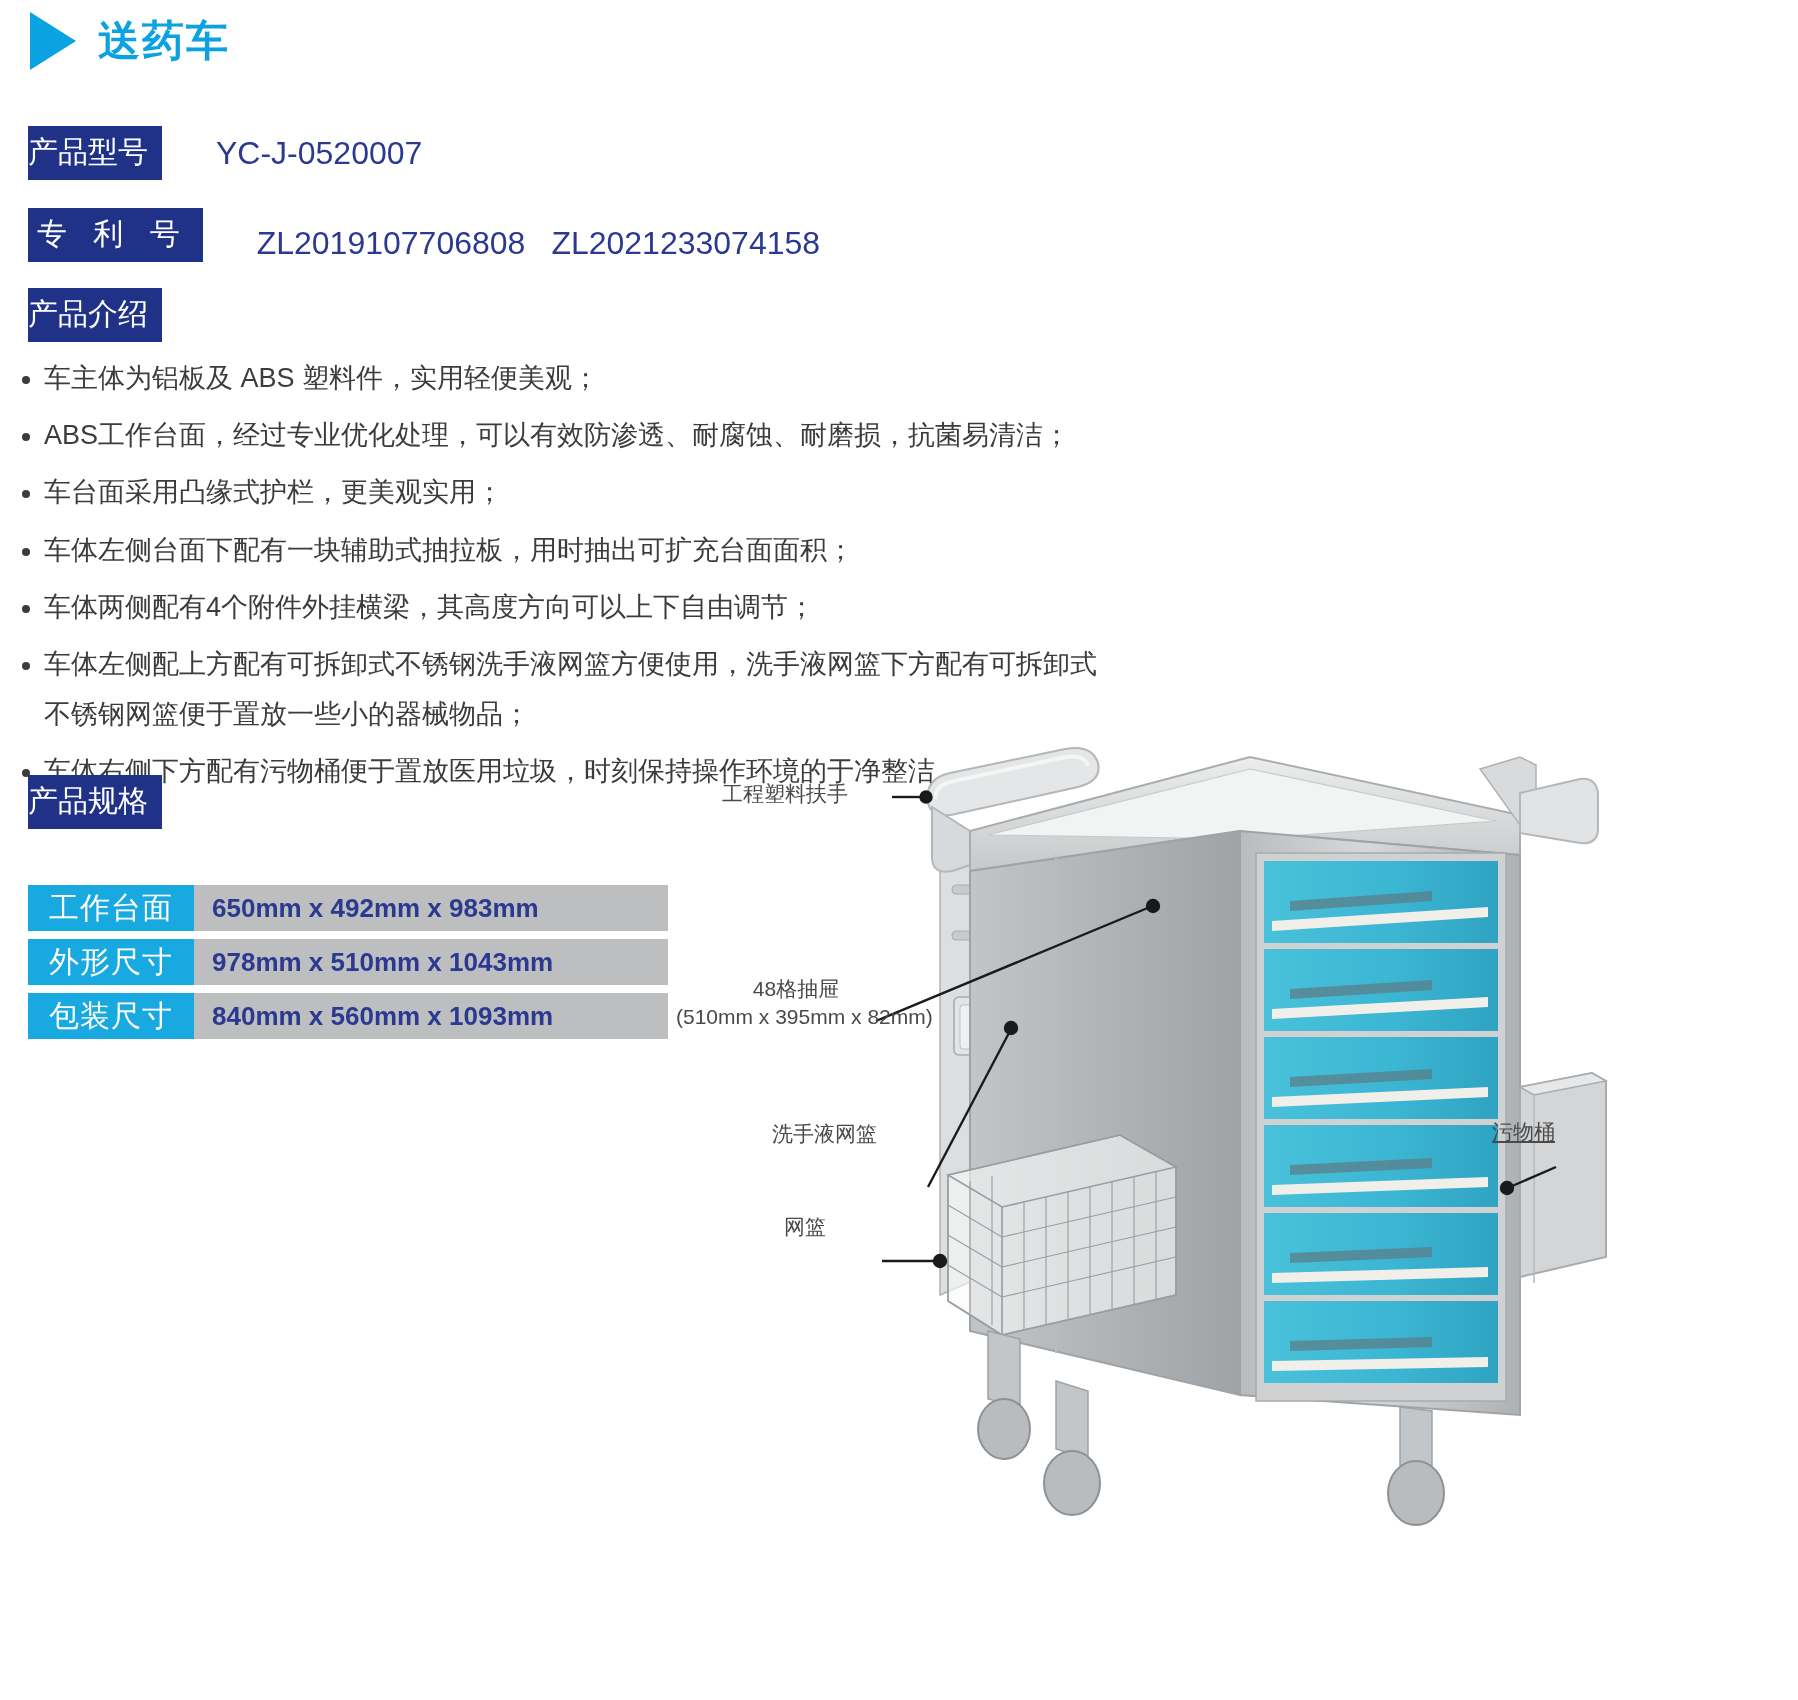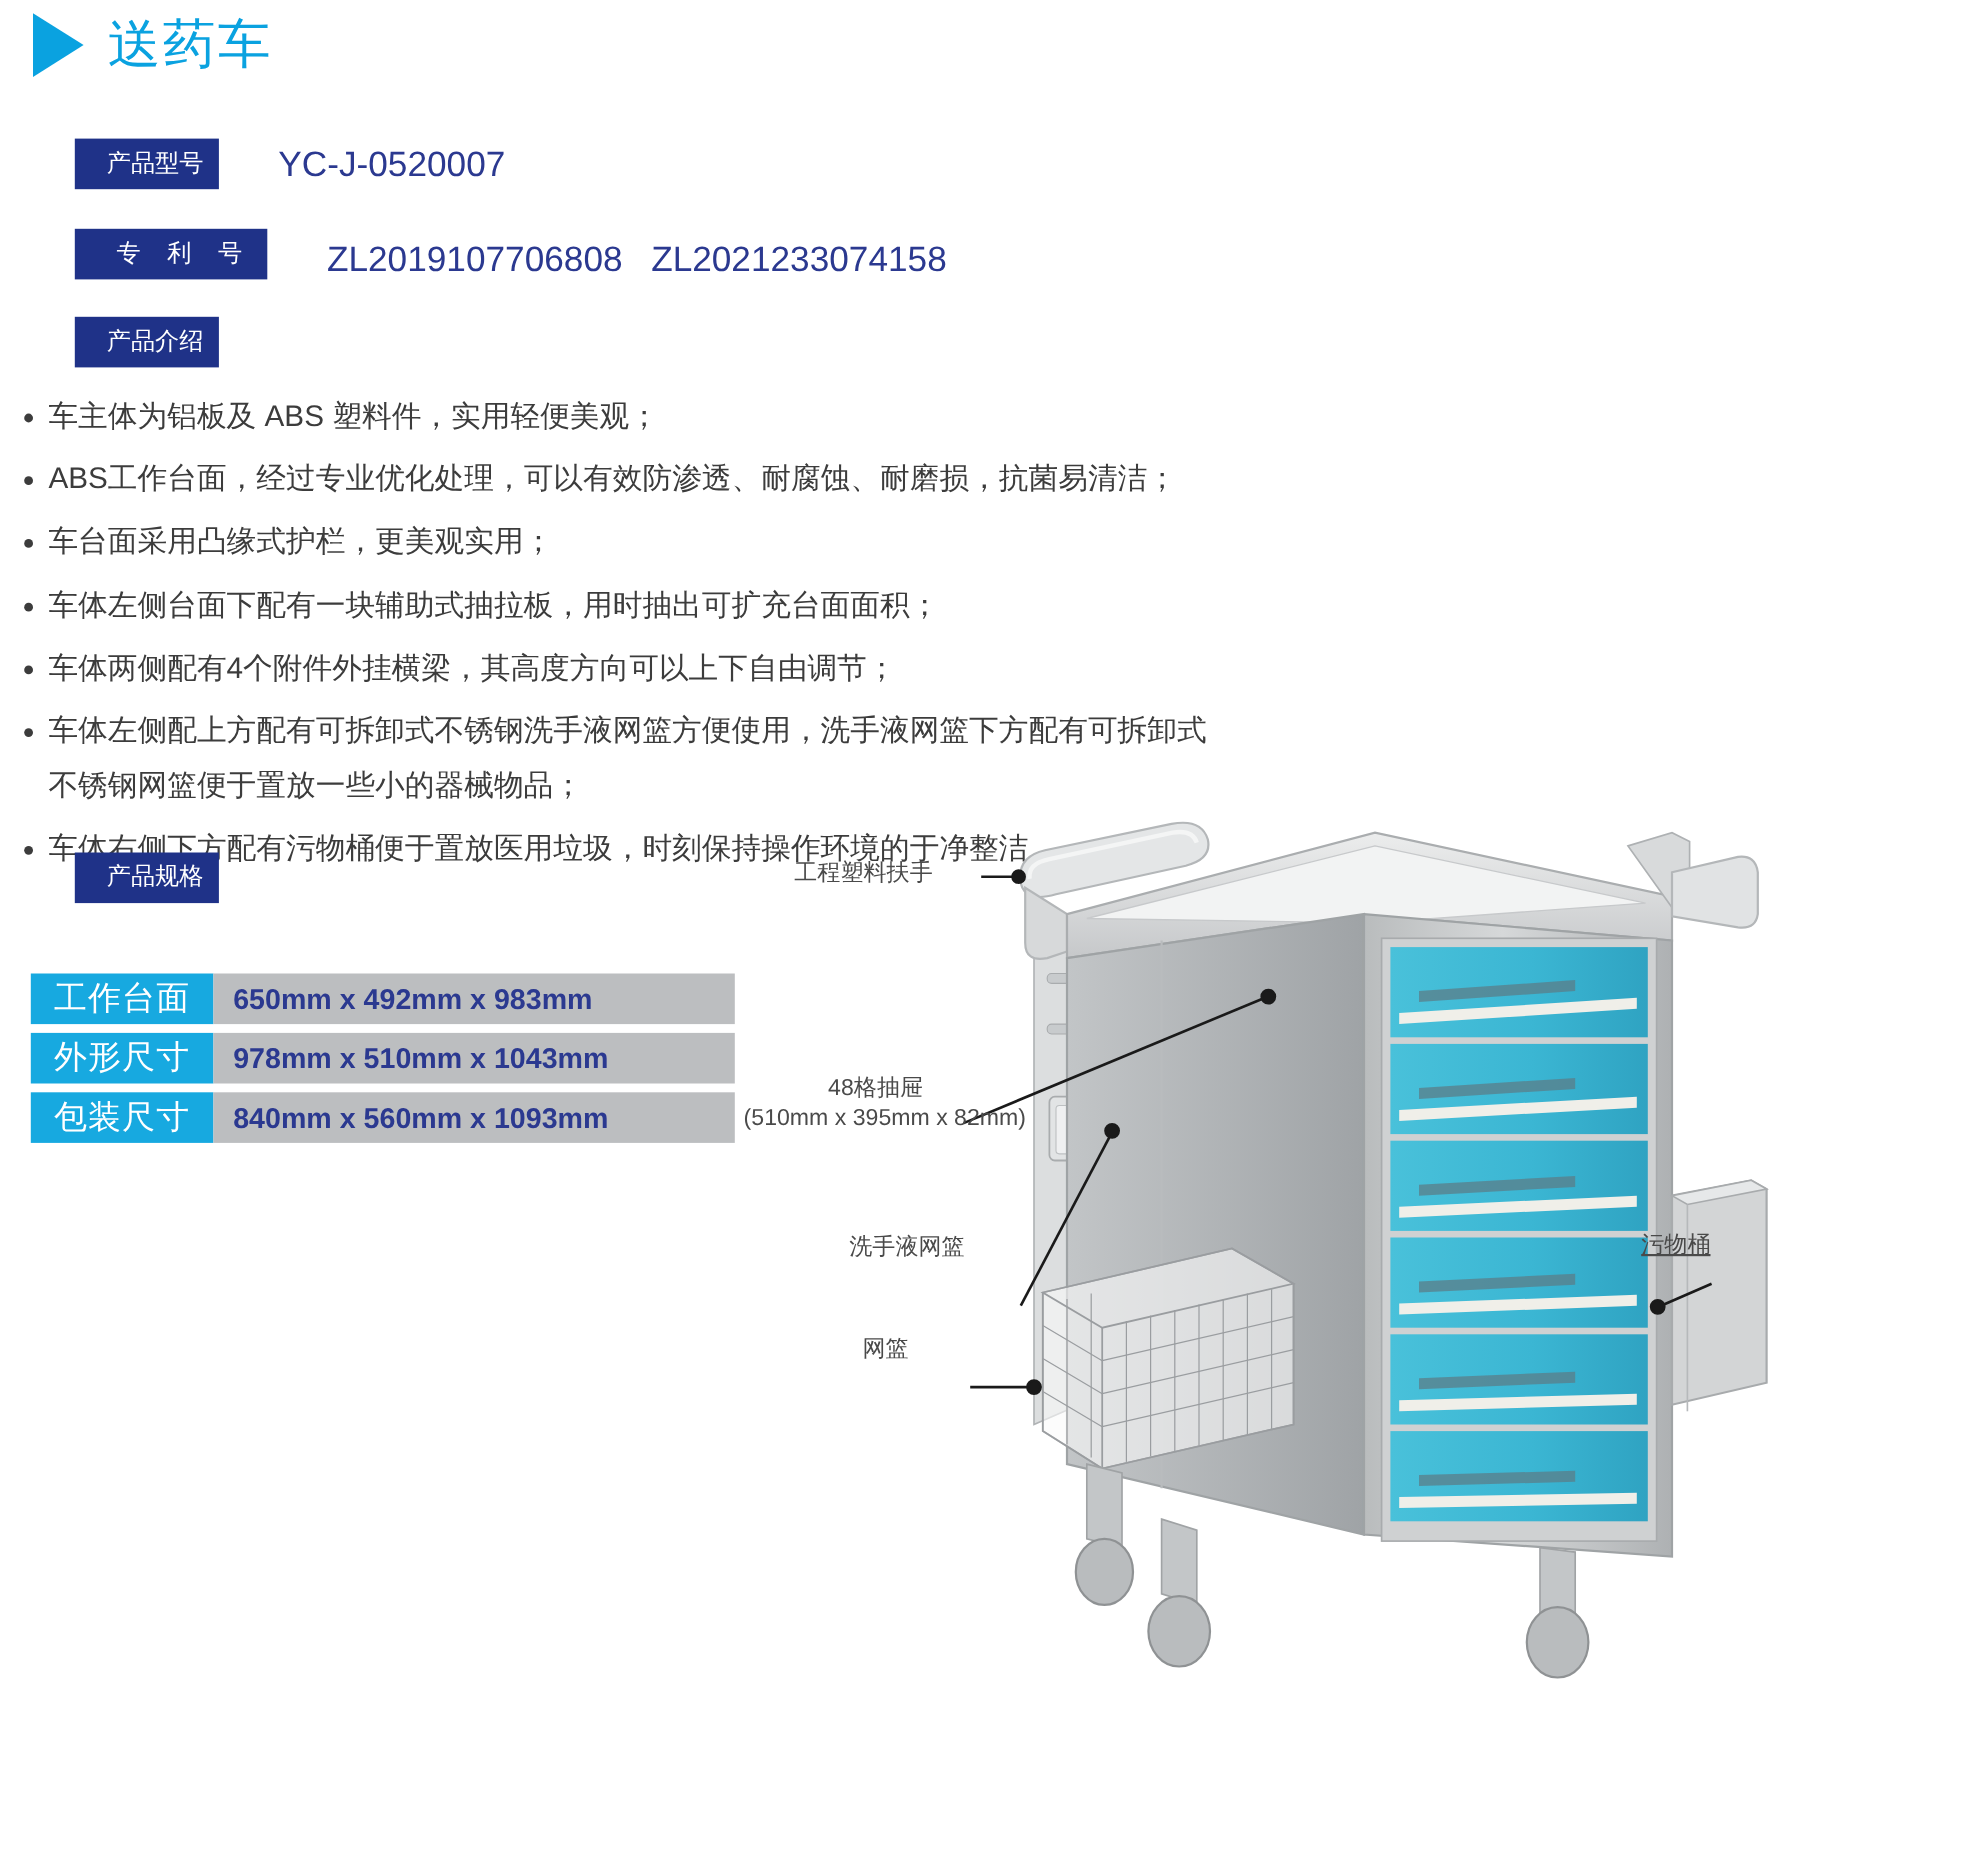--- a/index.html
+++ b/index.html
@@ -17,30 +17,30 @@
     position: absolute; left: 30px; top: 12px;
     display: flex; align-items: center; gap: 22px;
   }
   .play-icon {
     width: 0; height: 0;
     border-left: 46px solid #0aa2e0;
     border-top: 29px solid transparent;
     border-bottom: 29px solid transparent;
   }
   .title-text {
-    font-size: 48px; color: #0aa2e0; letter-spacing: 2px;
-    font-weight: 400; line-height: 1;
+    font-size: 42px; color: #0aa2e0; letter-spacing: 2px;
+    font-weight: 700; line-height: 1;
   }
 
   
   .chip {
     background: #1f3288; color: #fff;
-    font-size: 22px; line-height: 1;
-    padding: 11px 14px 13px 29px;
-    display: inline-block; white-space: nowrap; margin-left: 40px;
+    font-size: 30px; line-height: 1;
+    padding: 11px 14px 13px 0;
+    display: inline-block; white-space: nowrap;
   }
   .chip.spaced { letter-spacing: 9px; text-indent: 9px; }
 
   .row-model { position: absolute; left: 28px; top: 126px; display: flex; align-items: center; }
   .row-patent { position: absolute; left: 28px; top: 208px; display: flex; align-items: flex-end; }
   .row-intro  { position: absolute; left: 28px; top: 288px; }
   .row-spec   { position: absolute; left: 28px; top: 775px; }
 
   .field-value {
     margin-left: 54px; font-size: 32px; color: #2b3990; white-space: nowrap;

